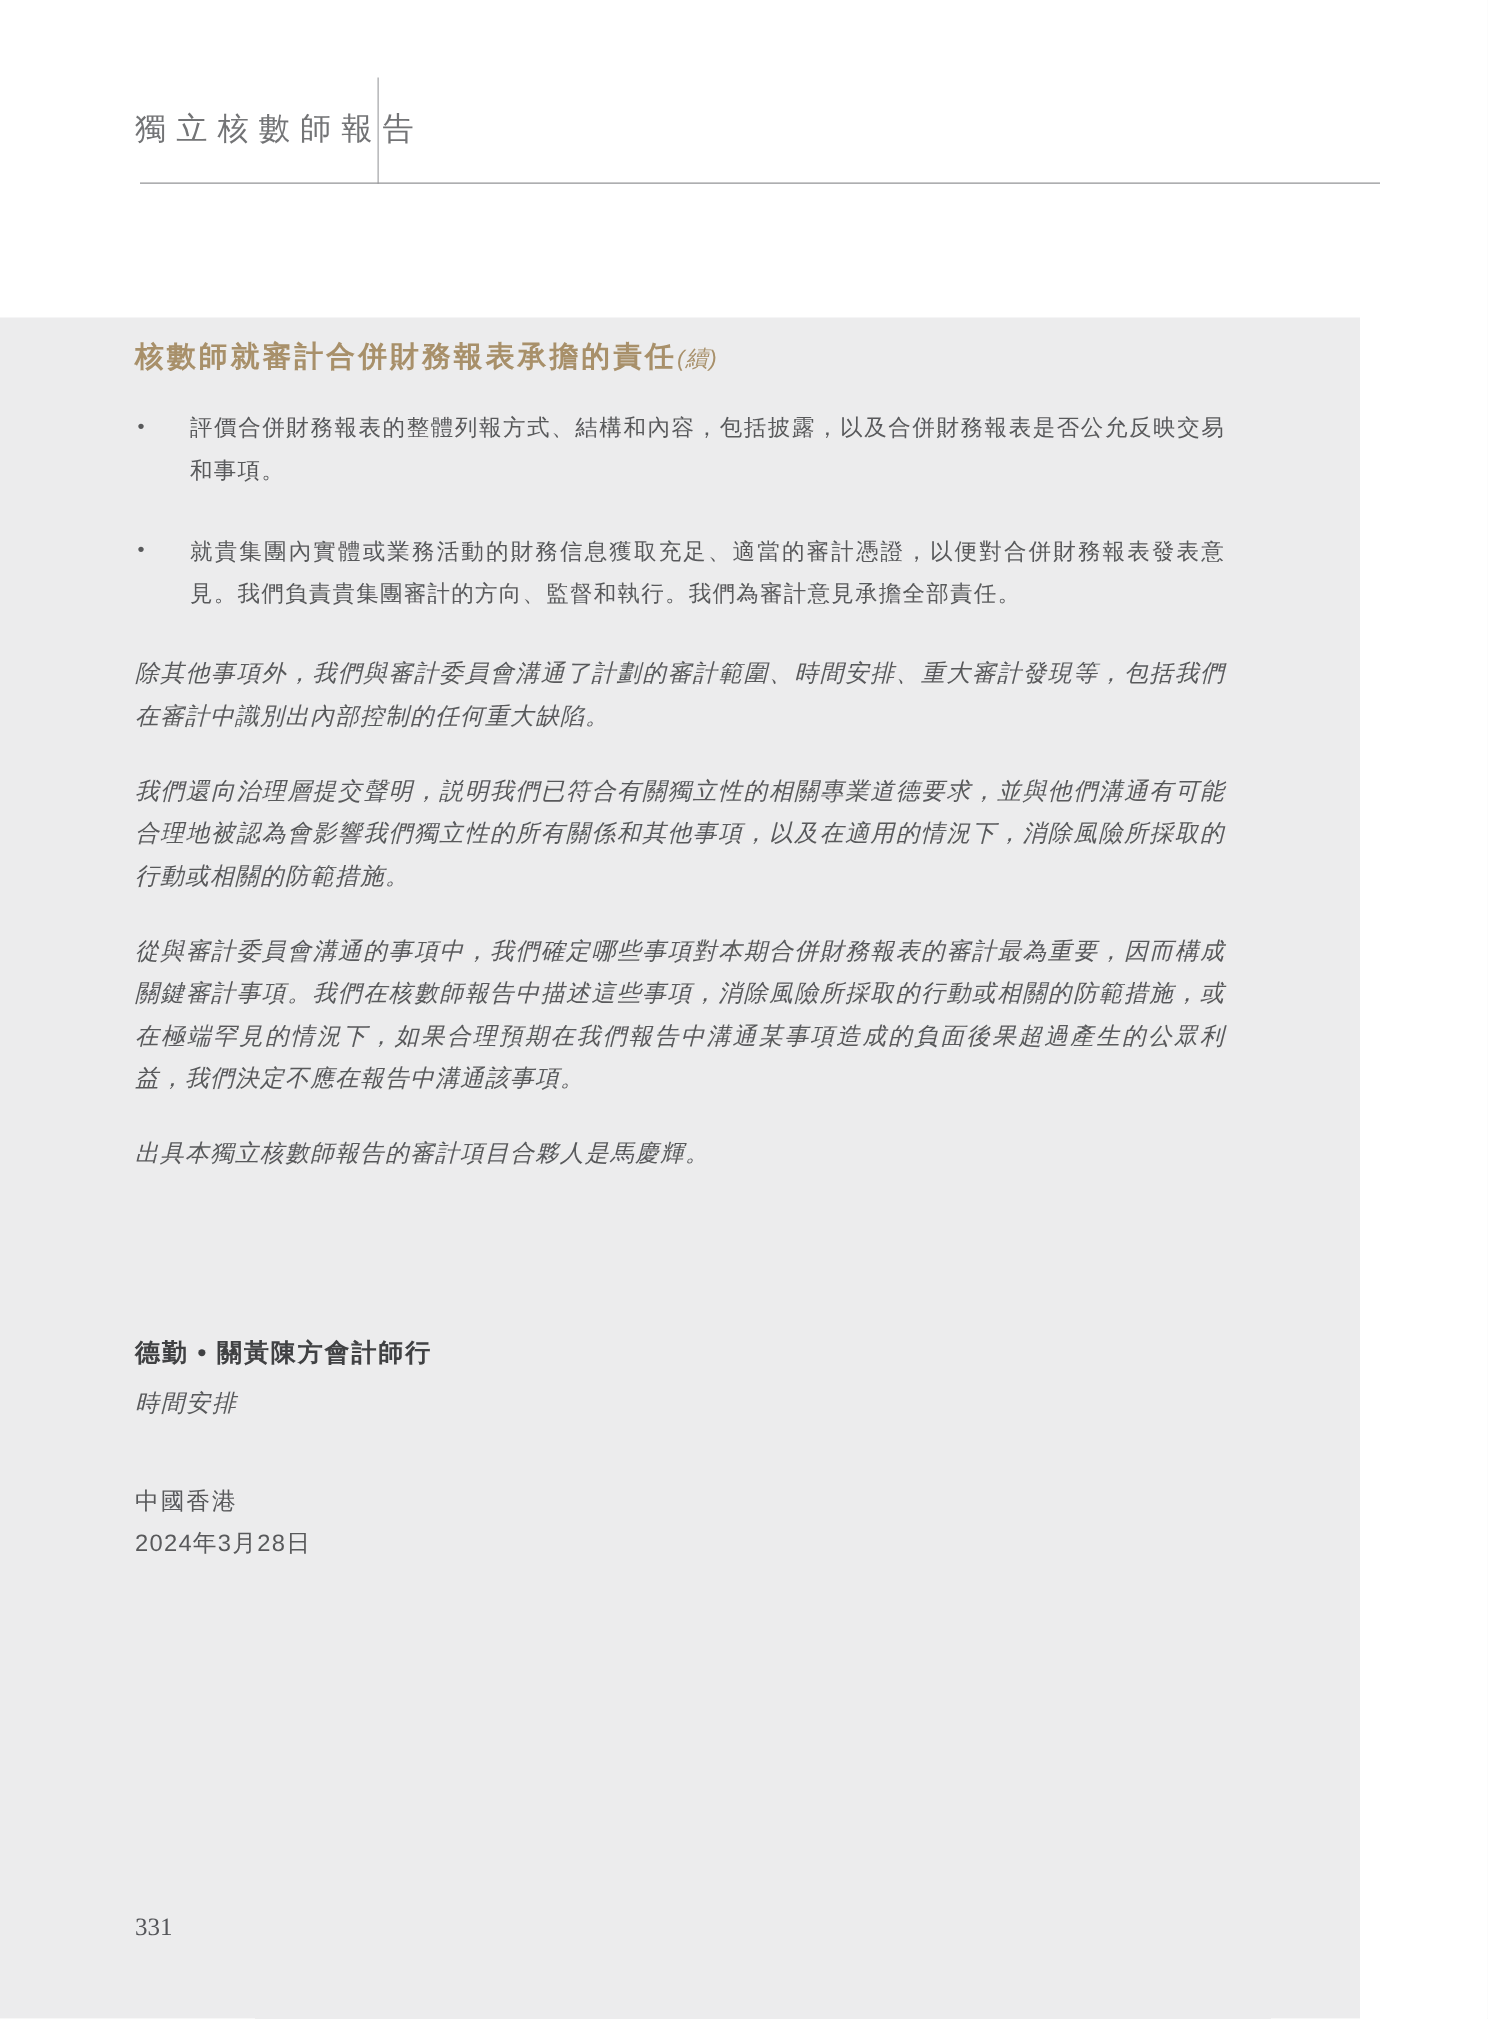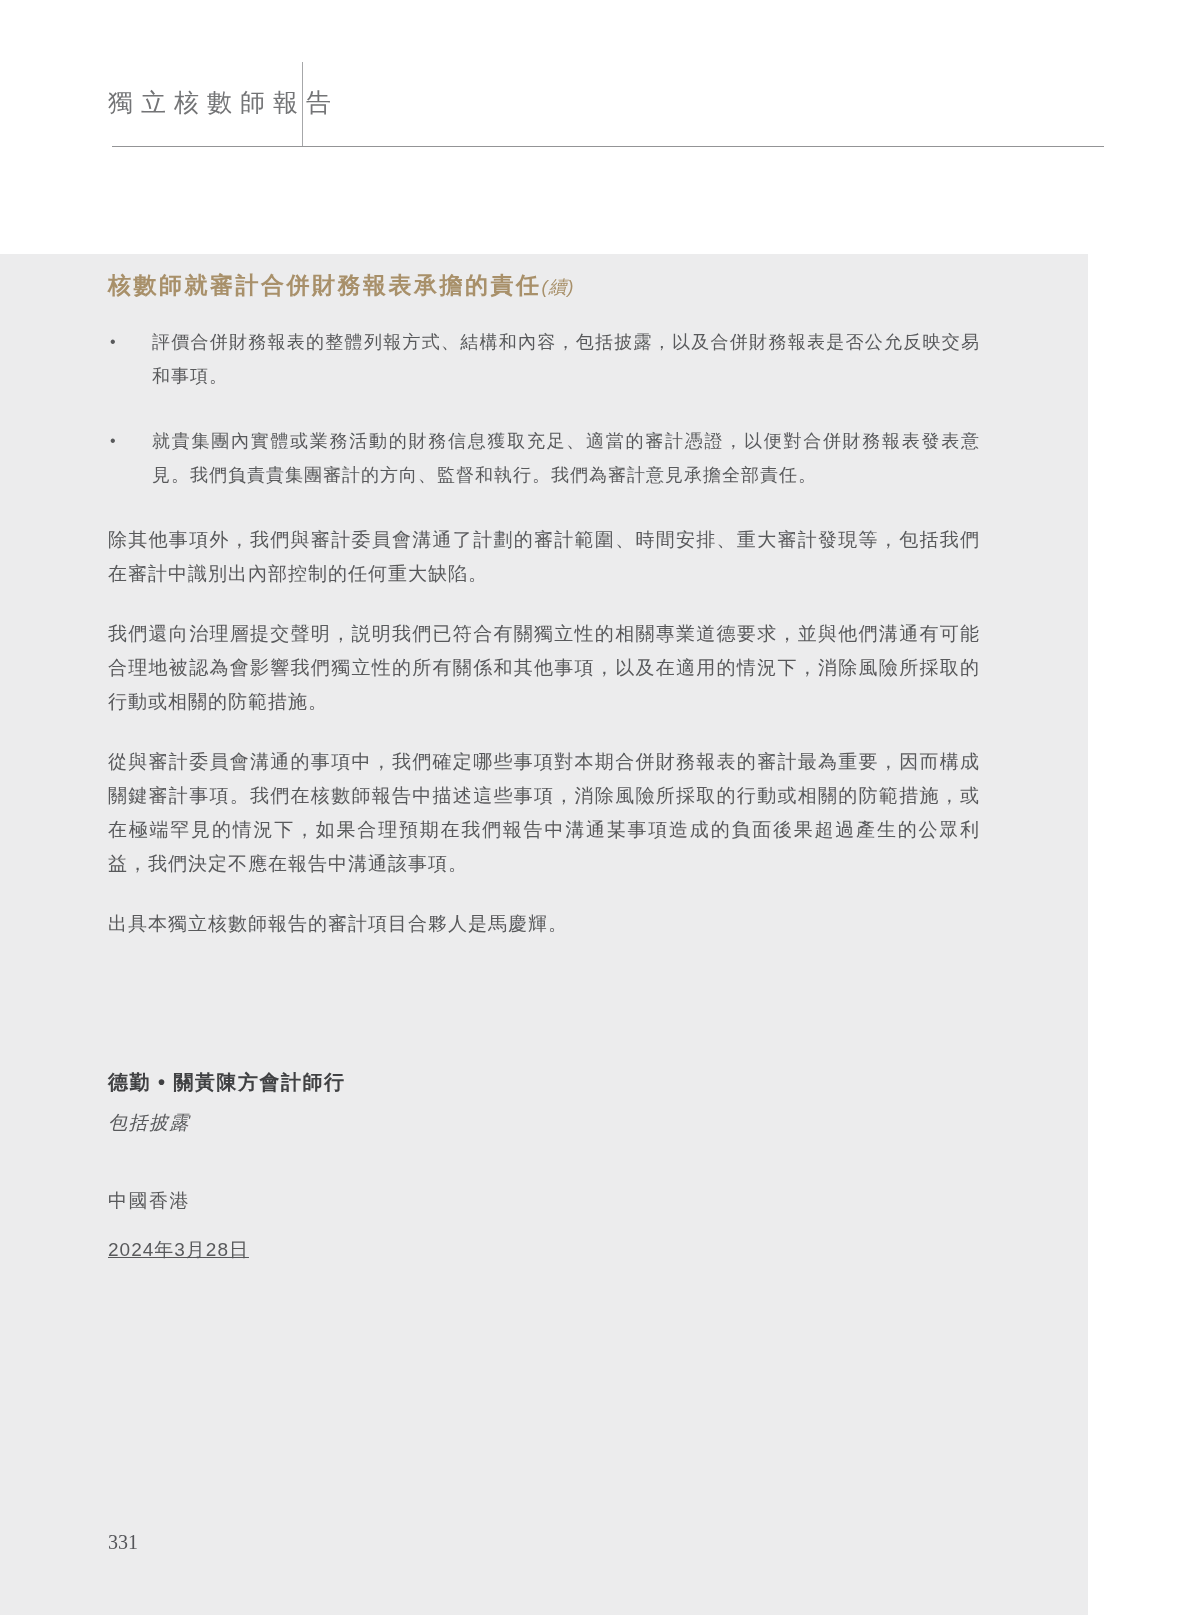--- a/index.html
+++ b/index.html
@@ -87,20 +87,21 @@
     letter-spacing: 1px;
     text-align: justify;
   }
 
   .body-para {
     font-size: 19px;
     line-height: 34px;
     letter-spacing: 1px;
     text-align: justify;
     margin-top: 26px;
+    font-style: italic;
   }
   .body-para.first-after-list { margin-top: 24px; }
 
   
   .signature { margin-top: 128px; }
   .sig-firm {
     font-size: 20px;
     font-weight: bold;
     color: #404143;
     letter-spacing: 1.5px;
@@ -112,25 +113,24 @@
     letter-spacing: 1.5px;
     color: #58595b;
   }
   .sig-location {
     margin-top: 52px;
     font-size: 19px;
     letter-spacing: 1.5px;
     color: #58595b;
   }
   .sig-date {
-    margin-top: 23px;
+    margin-top: 8px;
     font-size: 19px;
     letter-spacing: 1px;
     color: #58595b;
-    text-decoration: underline;
   }
 
   .page-number {
     position: absolute;
     left: 108px;
     top: 1531px;
     font-family: "Liberation Serif", "DejaVu Serif", serif;
     font-size: 20px;
     color: #55565a;
   }
@@ -164,21 +164,21 @@
     <p class="body-para first-after-list">除其他事項外，我們與審計委員會溝通了計劃的審計範圍、時間安排、重大審計發現等，包括我們在審計中識別出內部控制的任何重大缺陷。</p>
 
     <p class="body-para">我們還向治理層提交聲明，説明我們已符合有關獨立性的相關專業道德要求，並與他們溝通有可能合理地被認為會影響我們獨立性的所有關係和其他事項，以及在適用的情況下，消除風險所採取的行動或相關的防範措施。</p>
 
     <p class="body-para">從與審計委員會溝通的事項中，我們確定哪些事項對本期合併財務報表的審計最為重要，因而構成關鍵審計事項。我們在核數師報告中描述這些事項，消除風險所採取的行動或相關的防範措施，或在極端罕見的情況下，如果合理預期在我們報告中溝通某事項造成的負面後果超過產生的公眾利益，我們決定不應在報告中溝通該事項。</p>
 
     <p class="body-para">出具本獨立核數師報告的審計項目合夥人是馬慶輝。</p>
 
     <div class="signature">
       <div class="sig-firm">德勤 • 關黃陳方會計師行</div>
-      <div class="sig-role">包括披露</div>
+      <div class="sig-role">時間安排</div>
       <div class="sig-location">中國香港</div>
       <div class="sig-date">2024年3月28日</div>
     </div>
 
   </div>
 
   <div class="page-number">331</div>
 
 </div>
 

